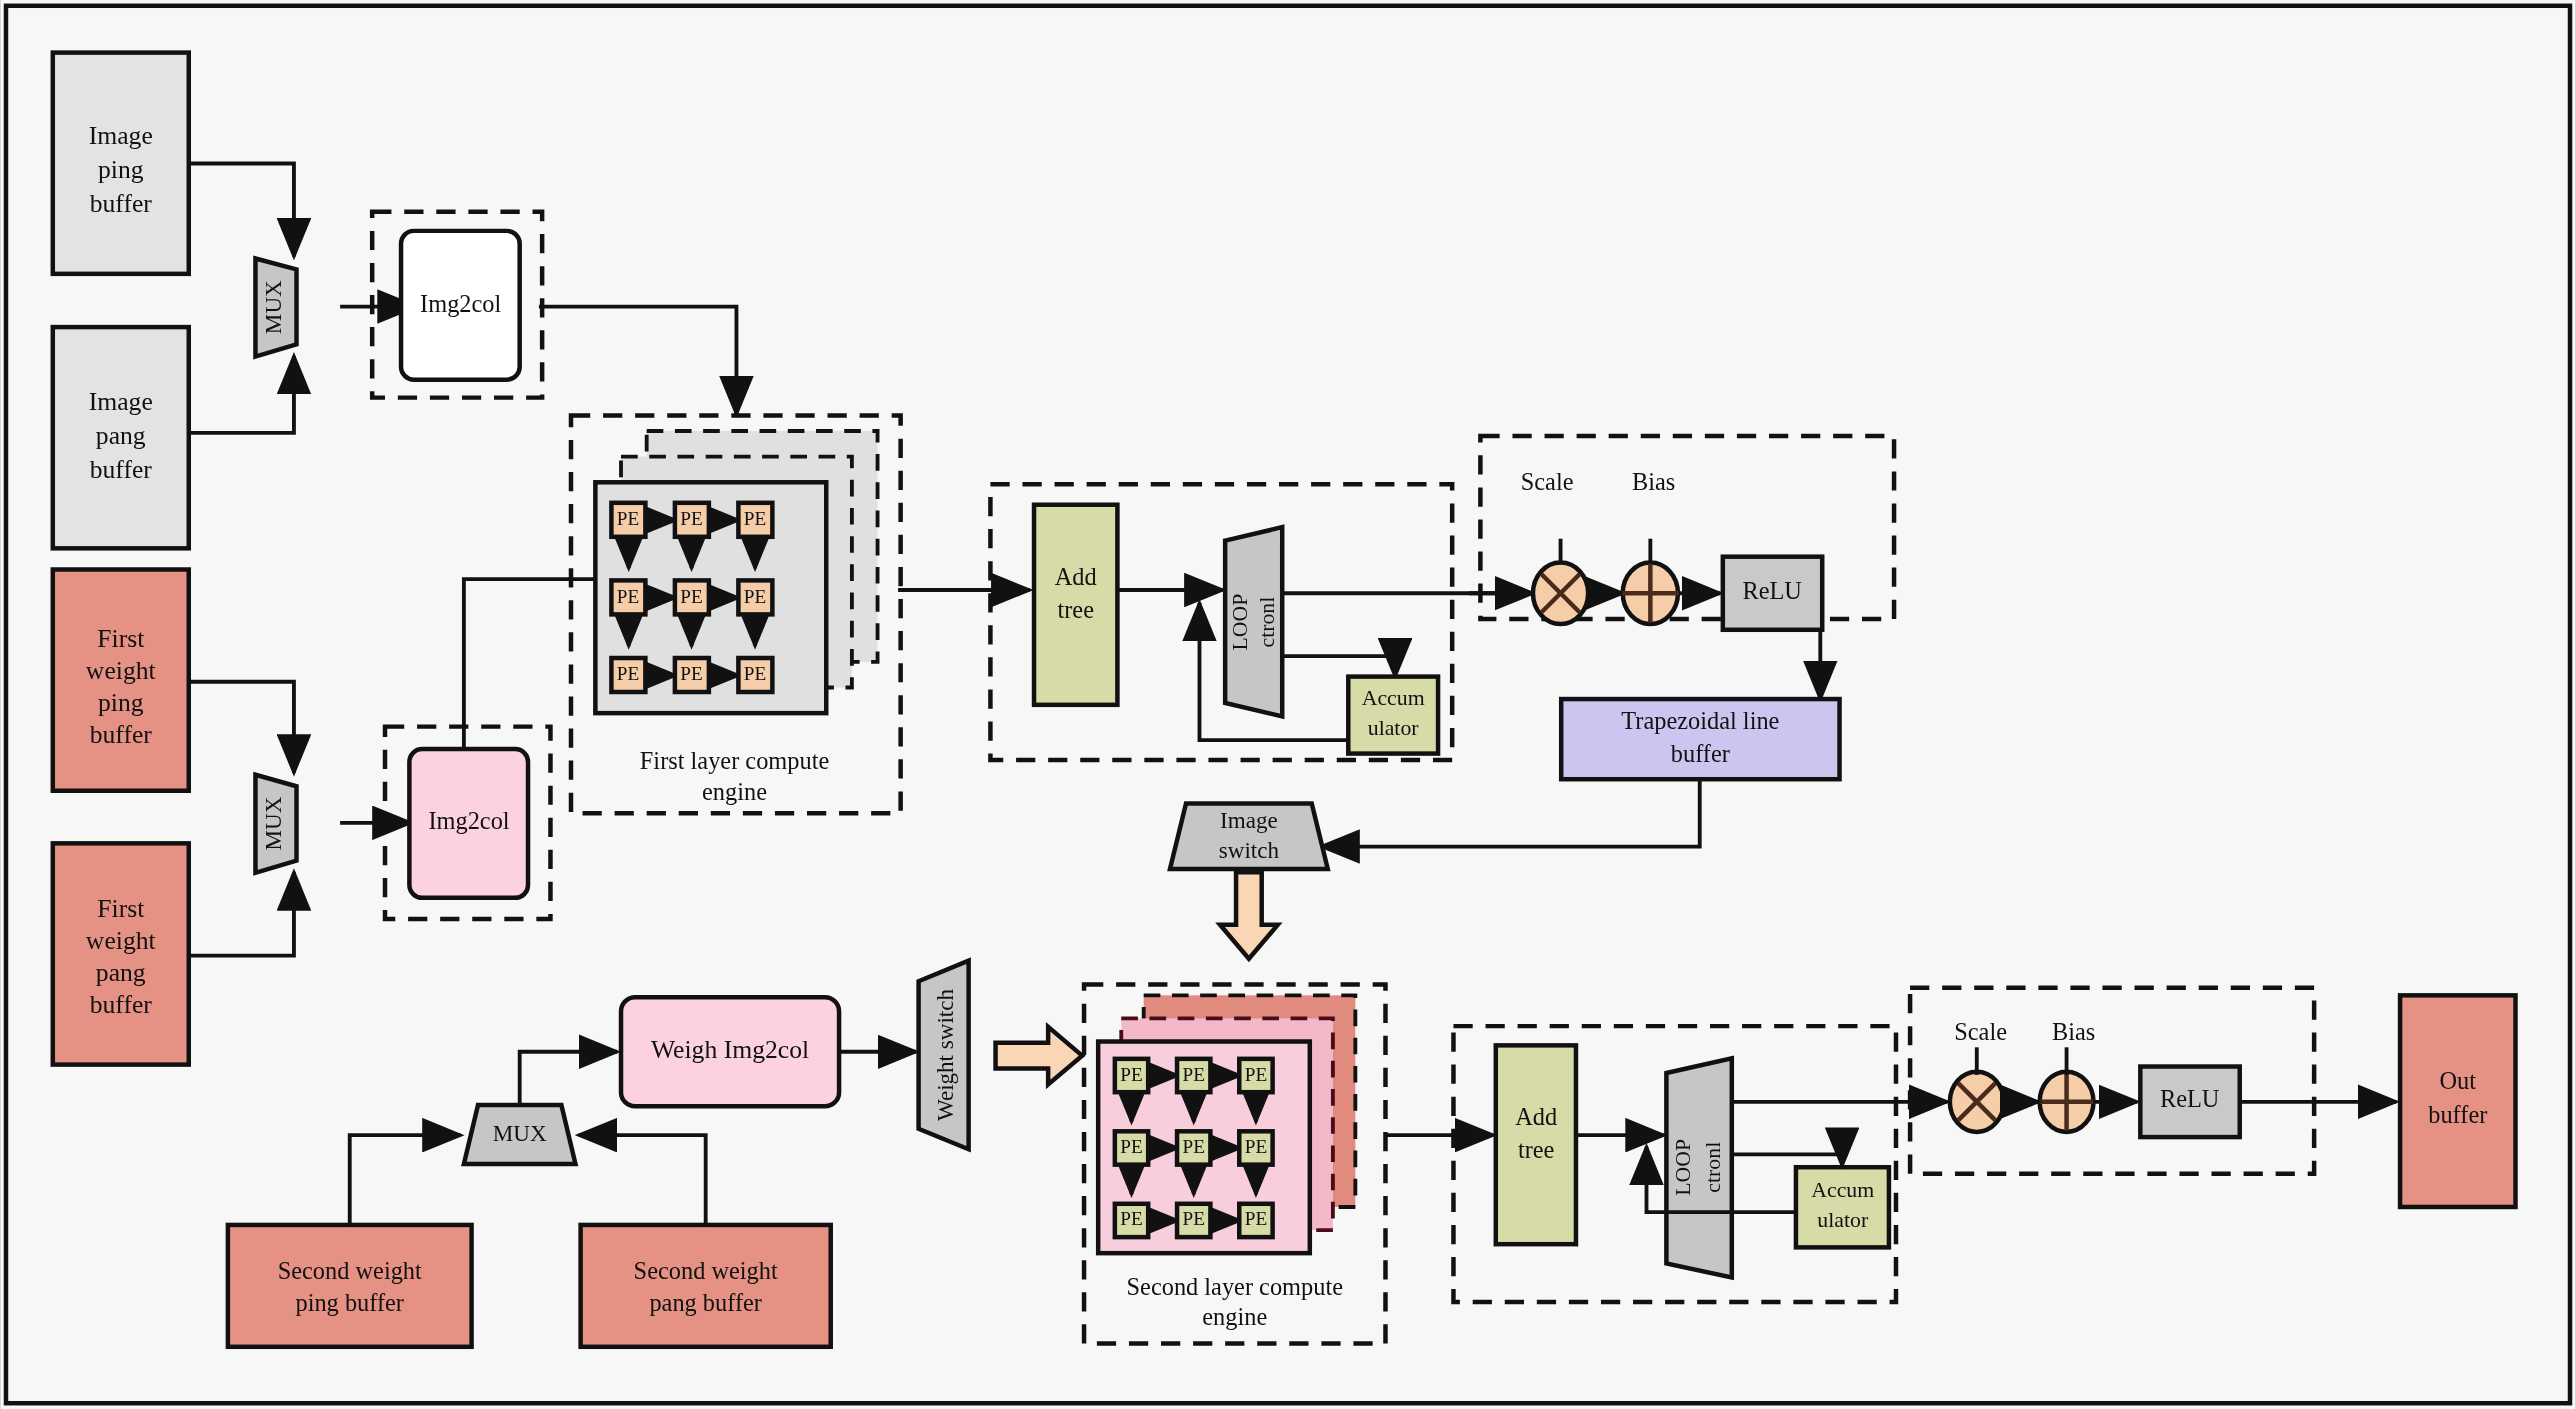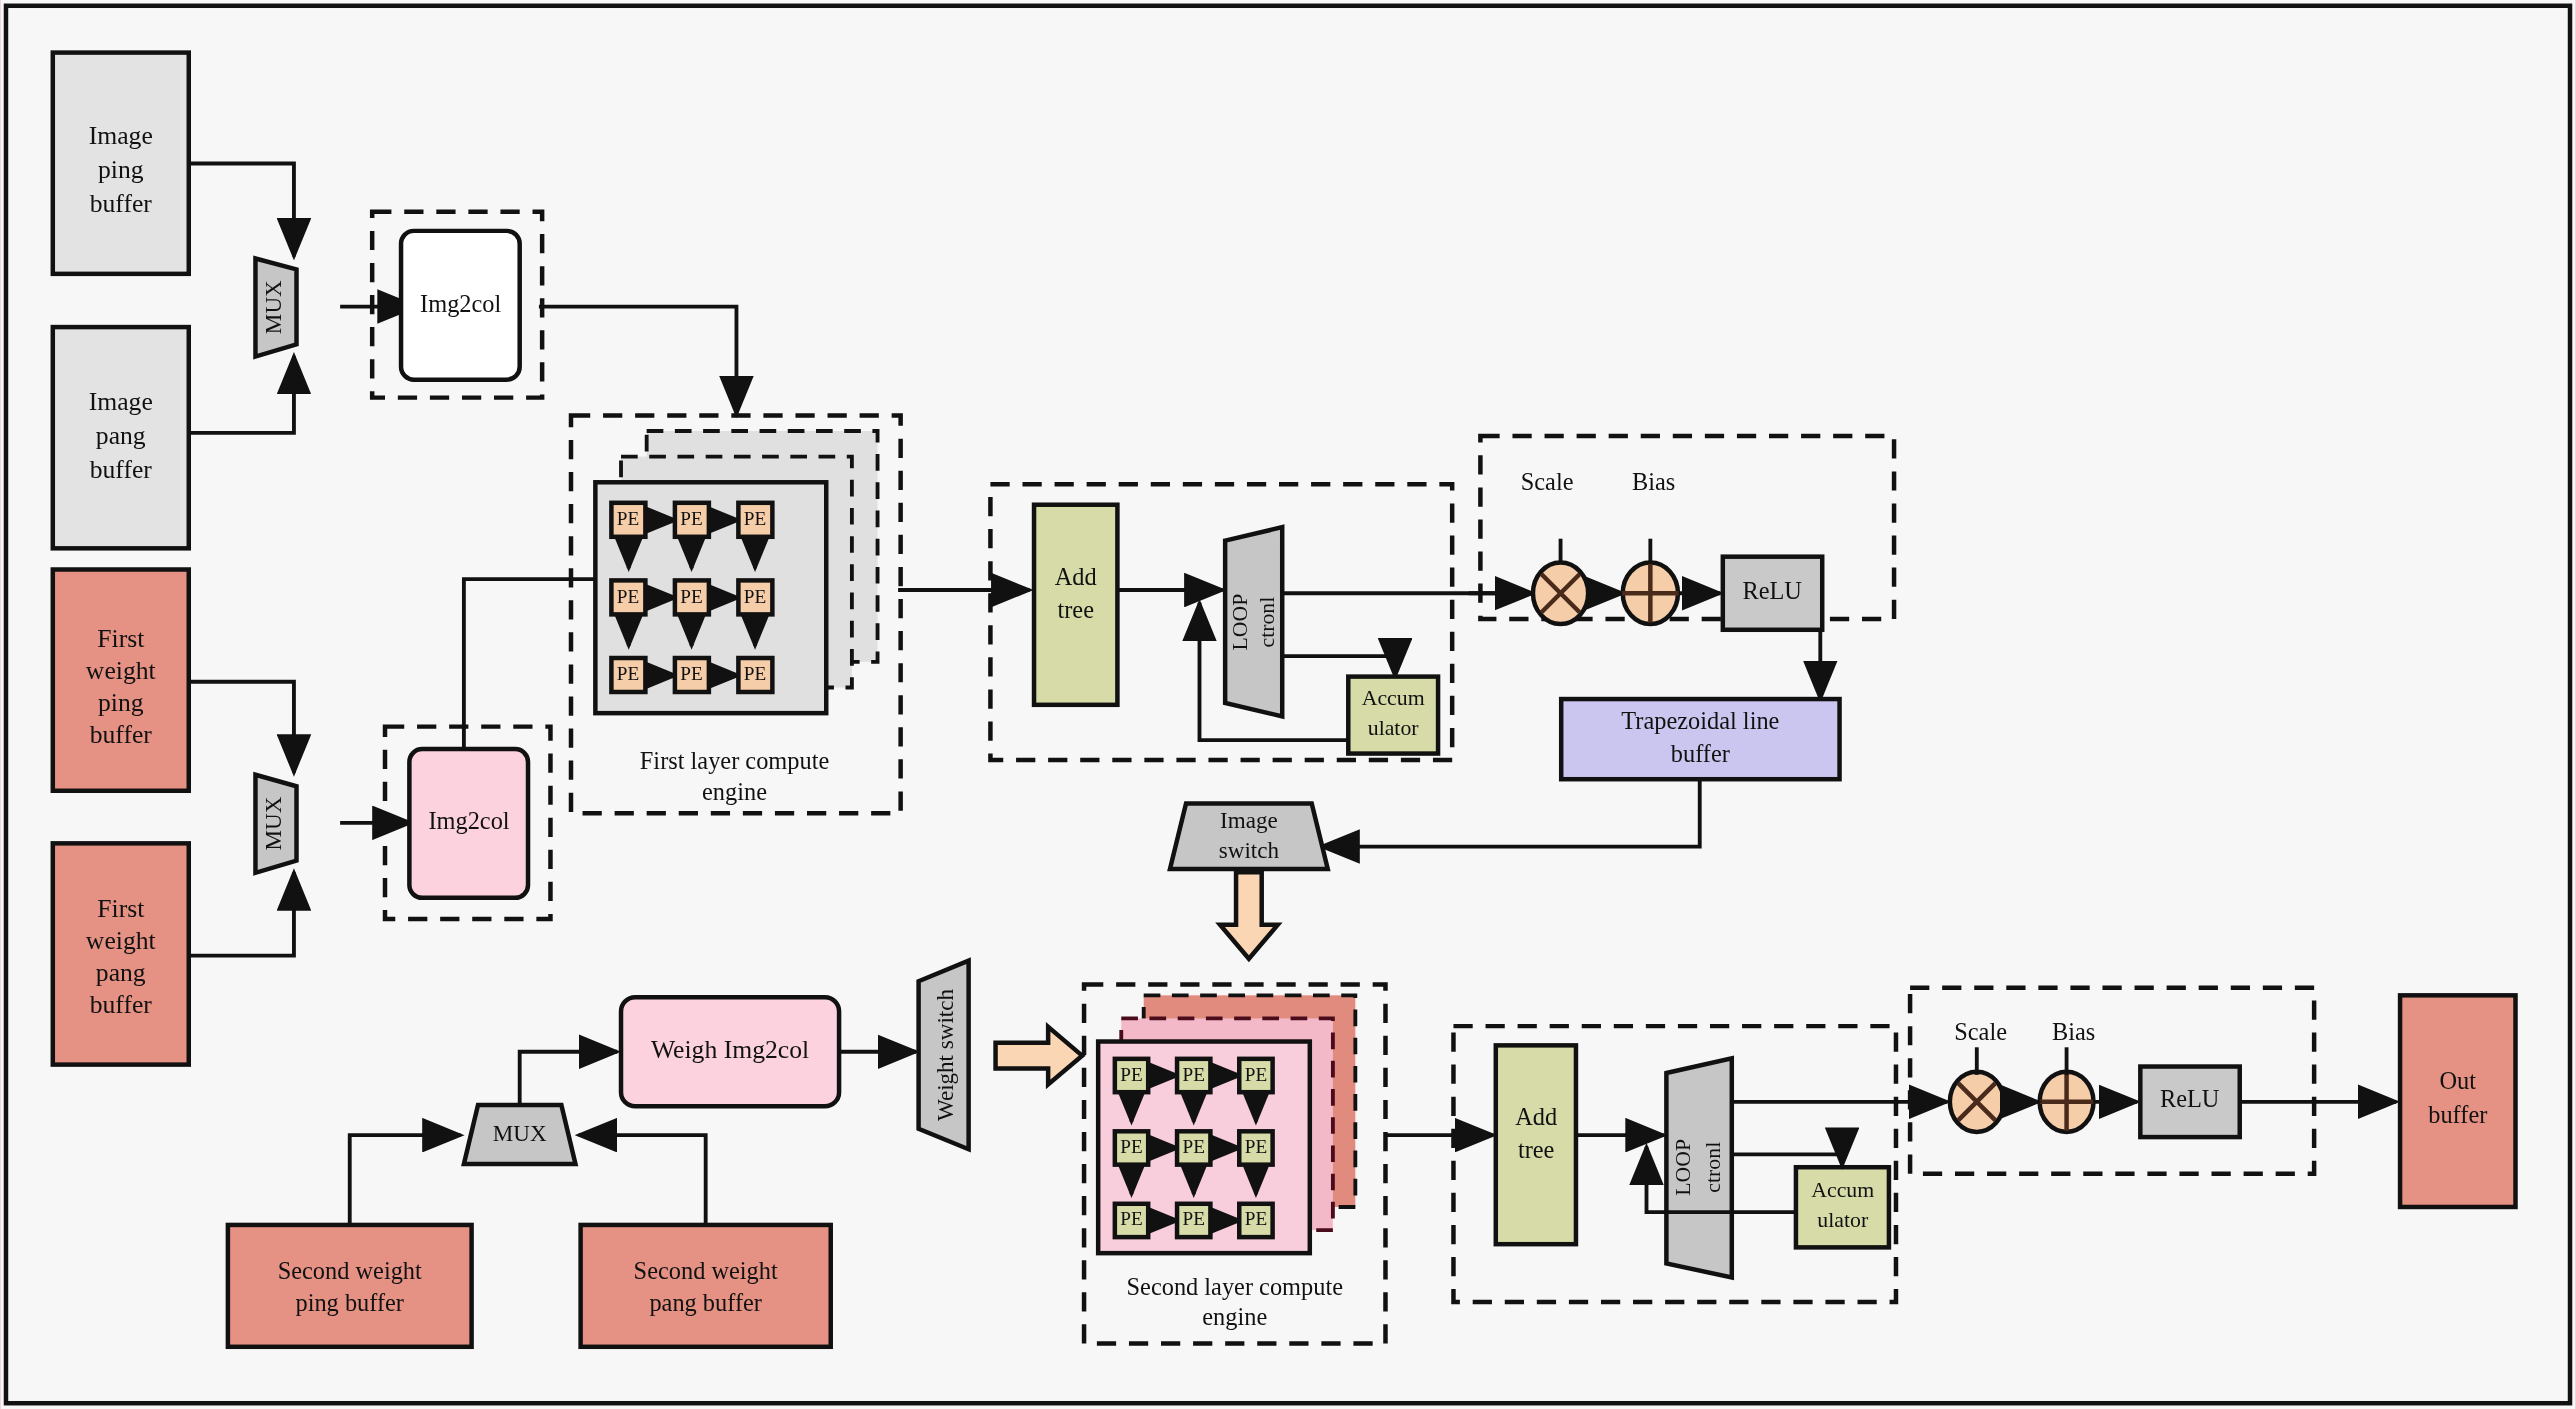--- a/index.html
+++ b/index.html
@@ -1,17 +1,17 @@
 <!DOCTYPE html>
 <html style="font-size:10.3px"><head>
 <meta charset="utf-8">
 <title>CNN Accelerator Architecture Diagram</title>
 <style>
   html,body{margin:0;padding:0;background:#ffffff;}
-  #root{position:relative;width:2576px;height:1409px;background:#ec4899;
+  #root{position:relative;width:2576px;height:1409px;background:#4d7c0f;
         font-family:"Liberation Serif","DejaVu Serif",serif;}
   svg{display:block;}
   .lbl{font-family:"Liberation Serif","DejaVu Serif",serif;fill:#111111;
        text-anchor:middle;dominant-baseline:middle;}
 </style>
 </head>
 <body>
 
 <div id="root">
 <svg width="2576" height="1409" viewBox="0 0 4016 2197" xmlns="http://www.w3.org/2000/svg">

